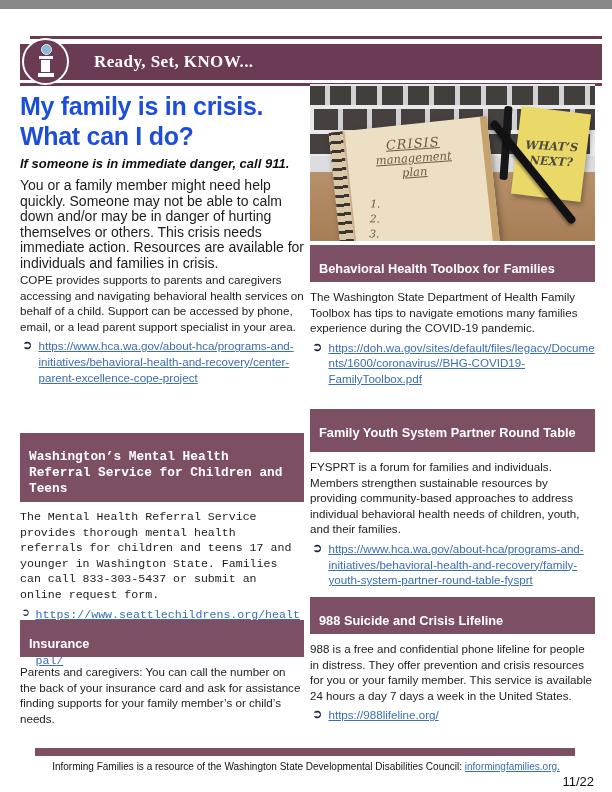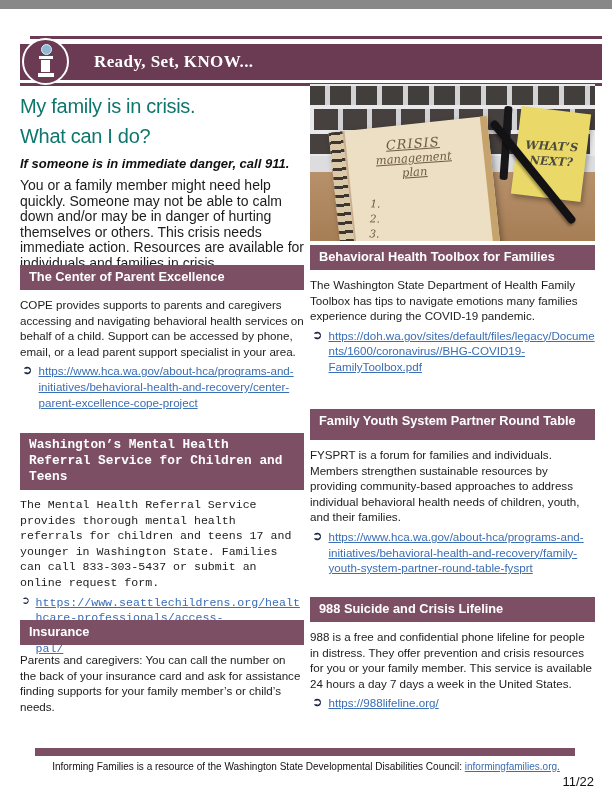--- a/index.html
+++ b/index.html
@@ -23,30 +23,30 @@
     border-radius:50%; background:#6b3a53; border:2.5px solid #fff;
     box-sizing:border-box; z-index:3;
   }
   .banner-icon .globe{position:absolute; left:50%; top:4px; width:9px; height:9px; margin-left:-4.5px; border-radius:50%; background:#8fb9d2; border:1px solid #dfeefb;}
   .banner-icon .cap{position:absolute; left:50%; top:16px; width:14px; height:3px; margin-left:-7px; background:#fff;}
   .banner-icon .stem{position:absolute; left:50%; top:20px; width:9px; height:12px; margin-left:-4.5px; background:#fff;}
   .banner-icon .base{position:absolute; left:50%; top:33px; width:16px; height:4px; margin-left:-8px; background:#fff;}
 
   
   .title{position:absolute; left:20px; top:82px; width:290px;
-    font-size:20px; font-weight:normal; line-height:30px; color:#0f766e; letter-spacing:-.3px;}
+    font-size:25px; font-weight:bold; line-height:30px; color:#1d4ed8; letter-spacing:-.3px;}
   .alert{position:absolute; left:20px; top:147px; width:290px;
     font-size:13px; font-weight:bold; font-style:italic; color:#111;}
   .intro-body{position:absolute; left:20px; top:169px; width:285px;
     font-size:14px; line-height:15.6px;}
 
   
   .section{position:absolute;}
   .sec-header{background:#7d4f64; color:#fff; font-weight:bold; font-size:12.8px;
-    line-height:16px; padding:4px 9px 5px 9px;}
+    line-height:16px; padding:16px 9px 5px 9px;}
   .sec-header.tall{padding-bottom:11px;}
   .sec-body{font-size:11.6px; line-height:15.6px; margin-top:7px; color:#1c1c1c;}
   .link-row{display:flex; margin-top:4px; align-items:flex-start;}
   .bullet{color:#17233d; font-size:12.5px; line-height:15px; margin:0 6px 0 2px; flex:0 0 auto;}
   a.res-link{color:#3a6eb5; text-decoration:underline; font-size:11.6px; line-height:15.6px;
     overflow-wrap:break-word; word-break:normal; cursor:pointer; min-width:0;}
 
   .sec-cope{left:20px; top:256px; width:284px;}
   .sec-referral{left:20px; top:424px; width:284px;font-family:Liberation Mono, monospace;}
   .sec-insurance{left:20px; top:611px; width:284px;}
@@ -141,21 +141,20 @@
       <div class="nb-list">1.
 2.
 3.
 4.
 5.</div>
     </div>
     <div class="pen-d"></div>
   </div>
 
   <div class="section sec-cope">
-    <div class="sec-header">The Center of Parent Excellence</div>
     <div class="sec-body">COPE provides supports to parents and caregivers accessing and navigating behavioral health services on behalf of a child. Support can be accessed by phone, email, or a lead parent support specialist in your area.</div>
     <div class="link-row">
       <span class="bullet">➲</span>
       <a class="res-link">https://www.hca.wa.gov/about-hca/programs-and-initiatives/behavioral-health-and-recovery/center-parent-excellence-cope-project</a>
     </div>
   </div>
 
   <div class="section sec-referral">
     <div class="sec-header">Washington’s Mental Health Referral Service for Children and Teens</div>
     <div class="sec-body">The Mental Health Referral Service provides thorough mental health referrals for children and teens 17 and younger in Washington State. Families can call 833-303-5437 or submit an online request form.</div>

